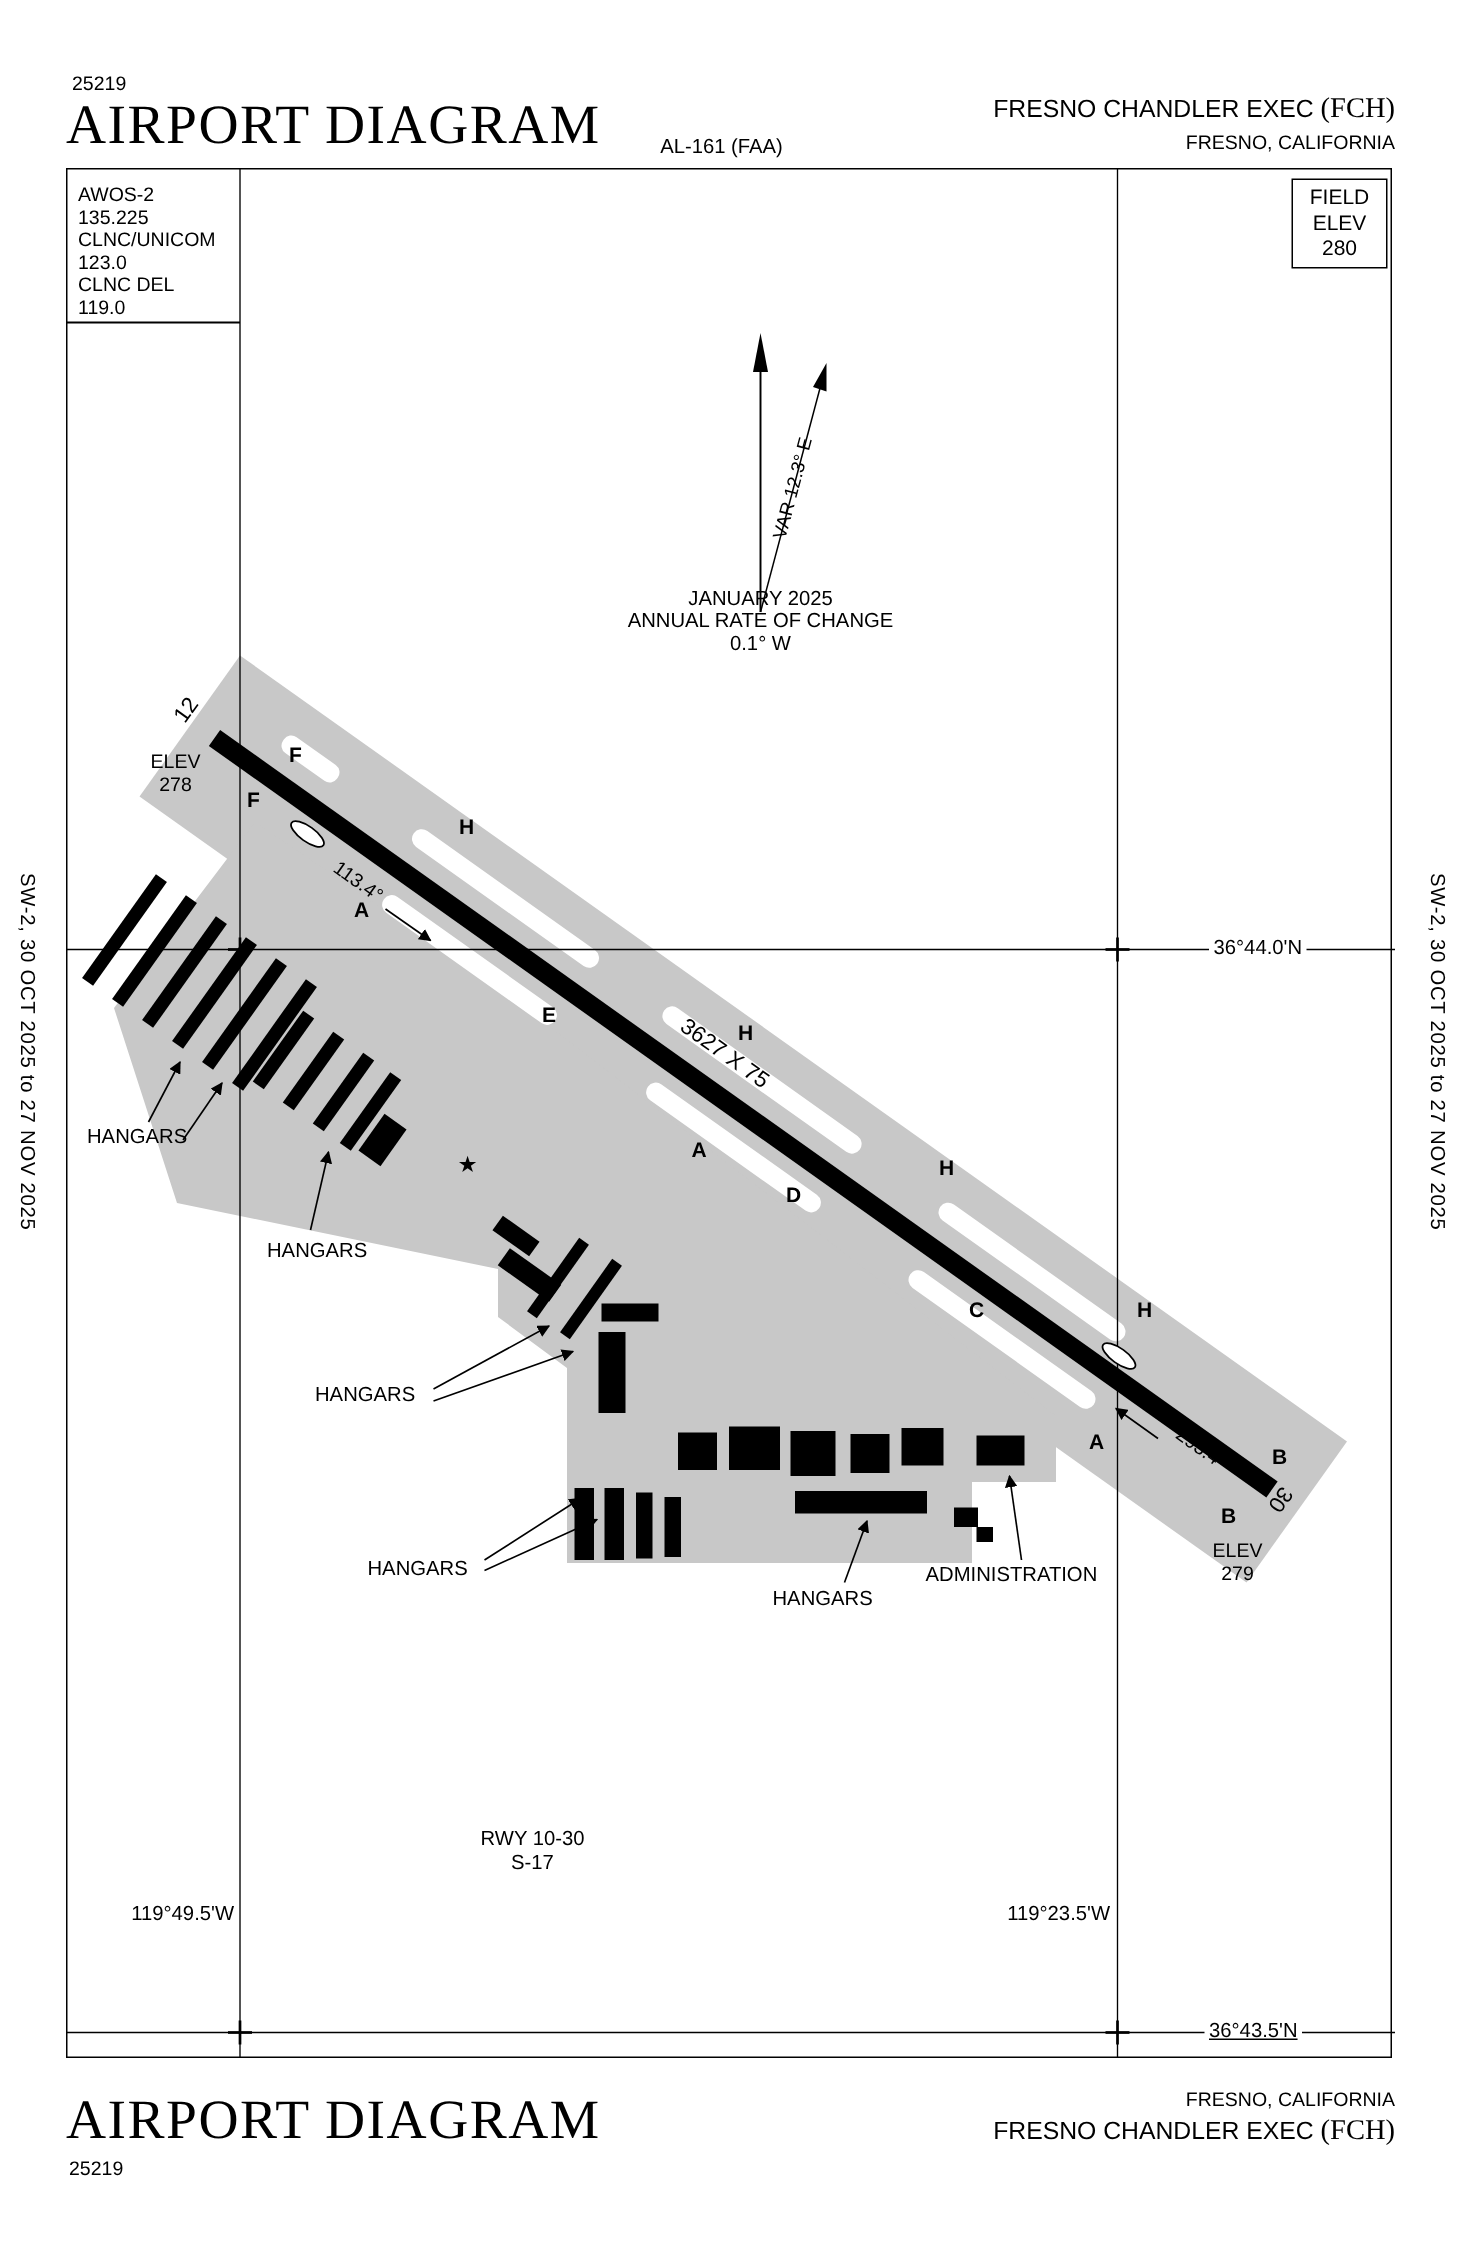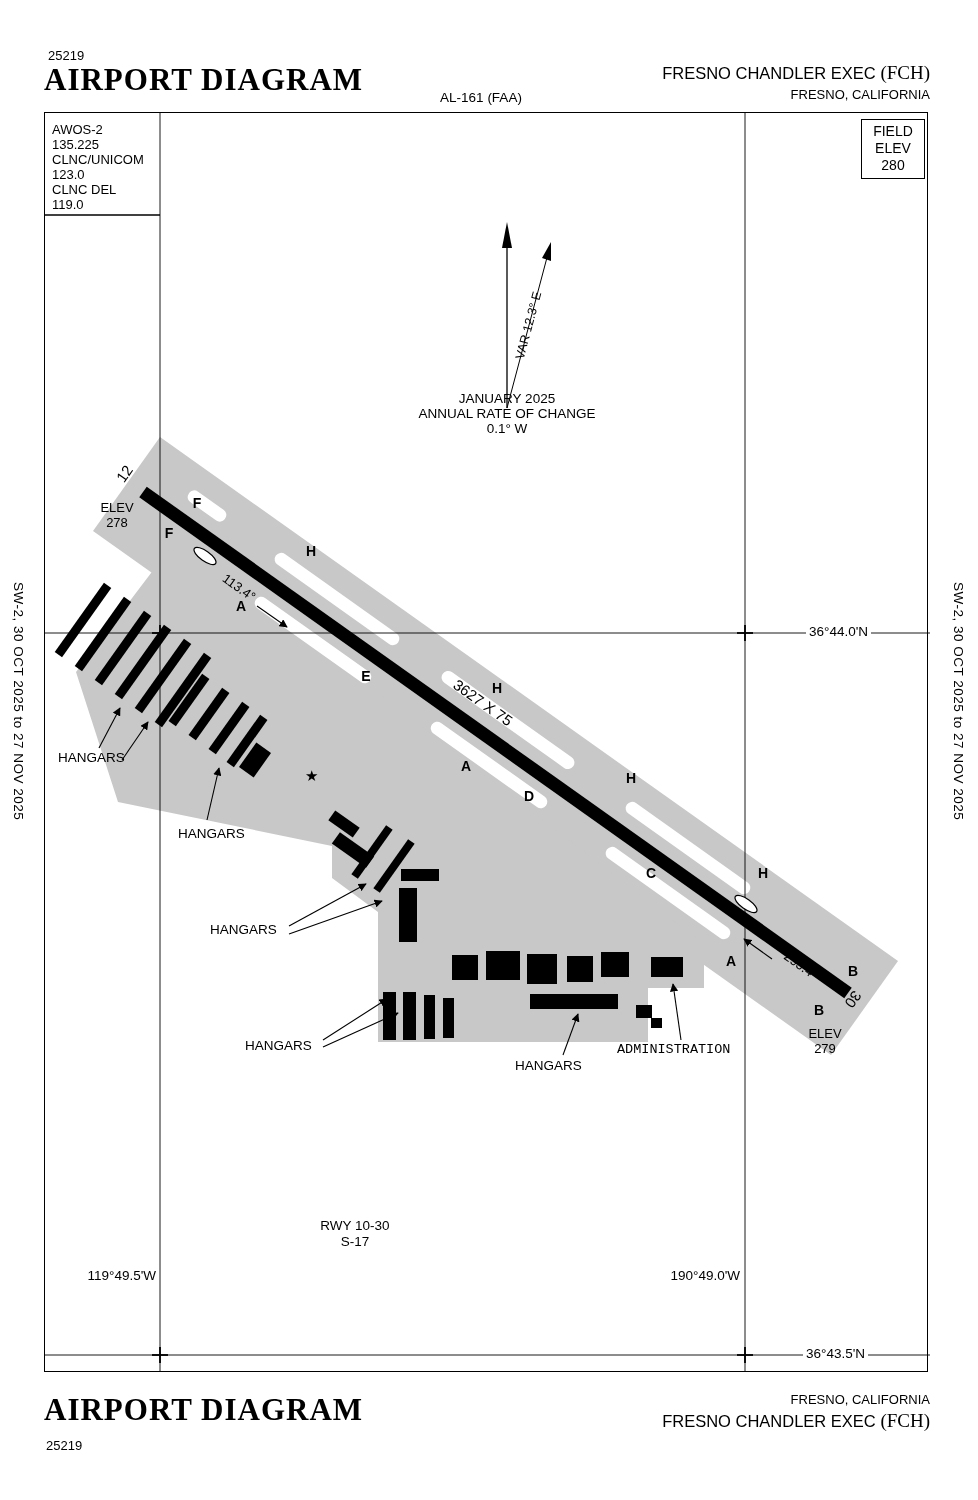--- a/index.html
+++ b/index.html
@@ -3,22 +3,22 @@
 <meta charset="utf-8">
 <style>
   html,body{margin:0;padding:0;background:#fff;}
   .canvas{position:relative;width:978px;height:1500px;background:#fff;overflow:hidden;
           font-family:"Liberation Sans",sans-serif;color:#000;padding-left:11px;}
   .abs{position:absolute;}
   .lbl{position:absolute;white-space:nowrap;font-size:13.5px;line-height:15px;}
   .small{font-size:13px;}
   .center{text-align:center;}
   .right{text-align:right;}
-  .big-title{position:absolute;font-family:"Liberation Serif",serif;font-size:31px;
-             letter-spacing:1px;white-space:nowrap;font-weight:bold;}
+  .big-title{position:absolute;font-family:"Liberation Serif",serif;font-size:37px;
+             letter-spacing:1px;white-space:nowrap;}
   .code{font-family:"Liberation Serif",serif;font-size:19px;}
   .map-border{position:absolute;left:44px;top:112px;width:884px;height:1260px;
               border:1.6px solid #000;box-sizing:border-box;}
   .fieldbox{position:absolute;left:861px;top:119px;width:64px;height:60px;
             border:1.6px solid #000;box-sizing:border-box;text-align:center;
             font-size:14px;line-height:17px;padding-top:3px;}
   .comms{position:absolute;left:52px;top:122px;font-size:13px;line-height:15px;}
   .twy{position:absolute;width:16px;text-align:center;font-size:14px;font-weight:bold;}
   .rot{transform-origin:center center;}
   .latlbl{position:absolute;background:#fff;padding:0 3px;font-size:13.5px;line-height:15px;white-space:nowrap;}
@@ -207,26 +207,26 @@
   <div class="twy" style="left:845px;top:963px;">B</div>
   <div class="twy" style="left:811px;top:1002px;">B</div>
 
   <div class="abs" style="left:305px;top:767px;font-size:15px;">★</div>
 
   <div class="lbl" style="left:58px;top:750px;">HANGARS</div>
   <div class="lbl" style="left:178px;top:826px;">HANGARS</div>
   <div class="lbl" style="left:210px;top:922px;">HANGARS</div>
   <div class="lbl" style="left:245px;top:1038px;">HANGARS</div>
   <div class="lbl" style="left:515px;top:1058px;">HANGARS</div>
-  <div class="lbl" style="left:617px;top:1042px;font-family:Liberation Mono, monospace;">ADMINISTRATION</div>
+  <div class="lbl" style="left:617px;top:1042px;">ADMINISTRATION</div>
 
   <div class="latlbl" style="left:806px;top:624px;">36°44.0'N</div>
-  <div class="latlbl" style="left:803px;top:1346px;">36°43.5'N</div>
+  <div class="latlbl" style="left:803px;top:1346px;text-decoration:underline;">36°43.5'N</div>
   <div class="lbl right" style="left:72px;top:1268px;width:84px;">119°49.5'W</div>
-  <div class="lbl right" style="left:656px;top:1268px;width:84px;">190°49.0'W</div>
+  <div class="lbl right" style="left:656px;top:1268px;width:84px;">119°23.5'W</div>
 
   <div class="big-title" style="left:44px;top:1392px;">AIRPORT DIAGRAM</div>
   <div class="lbl small" style="left:46px;top:1438px;">25219</div>
   <div class="lbl small" style="left:630px;top:1392px;width:300px;text-align:right;">FRESNO, CALIFORNIA</div>
   <div class="abs" style="left:430px;top:1410px;width:500px;text-align:right;font-size:16.5px;white-space:nowrap;">
     <span>FRESNO CHANDLER EXEC</span>
     <span class="code">(FCH)</span>
   </div>
 
 </div>

